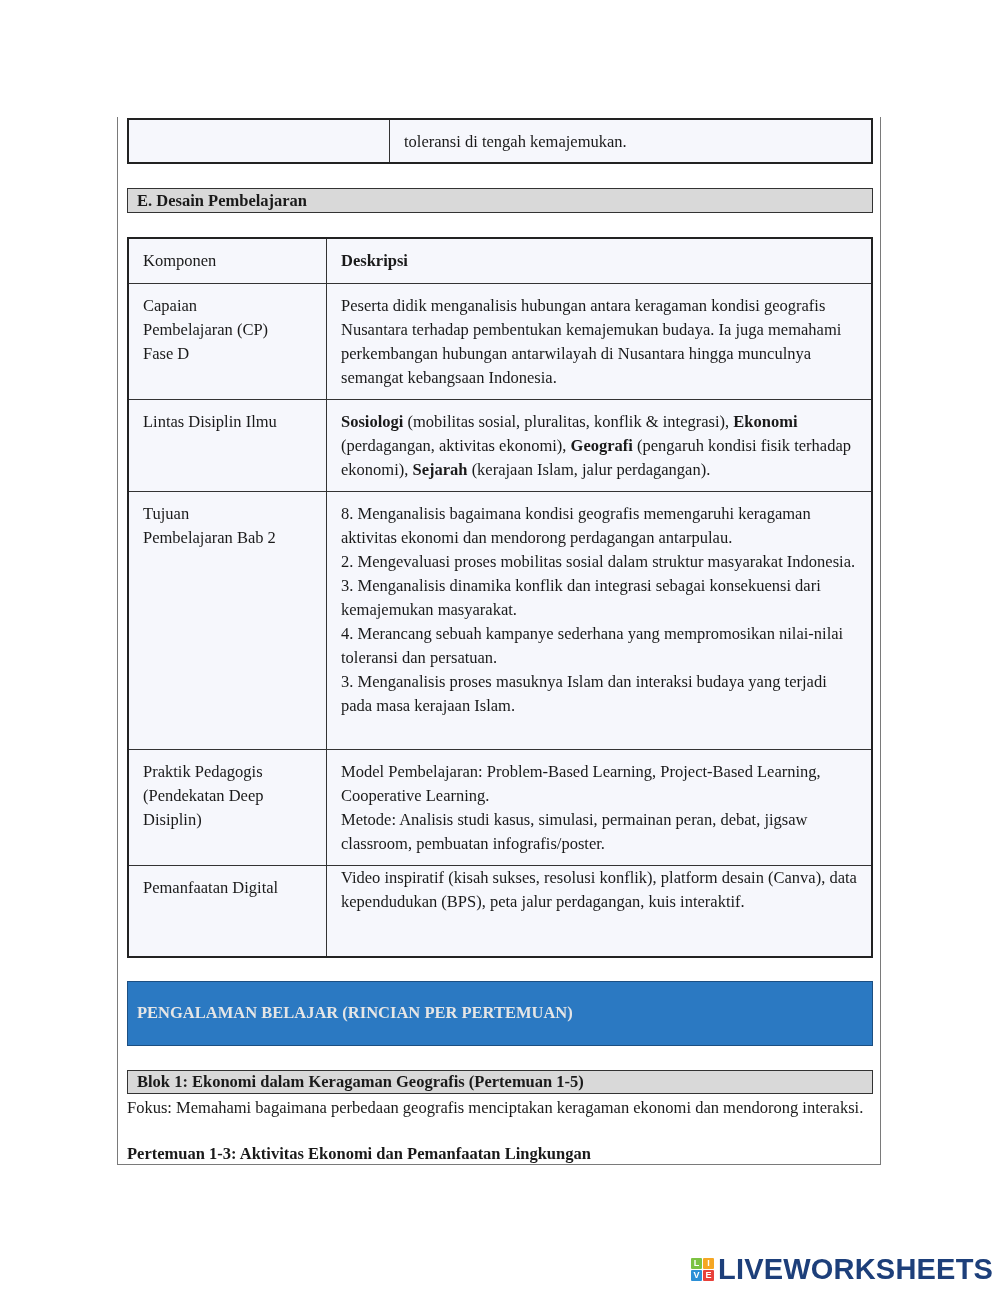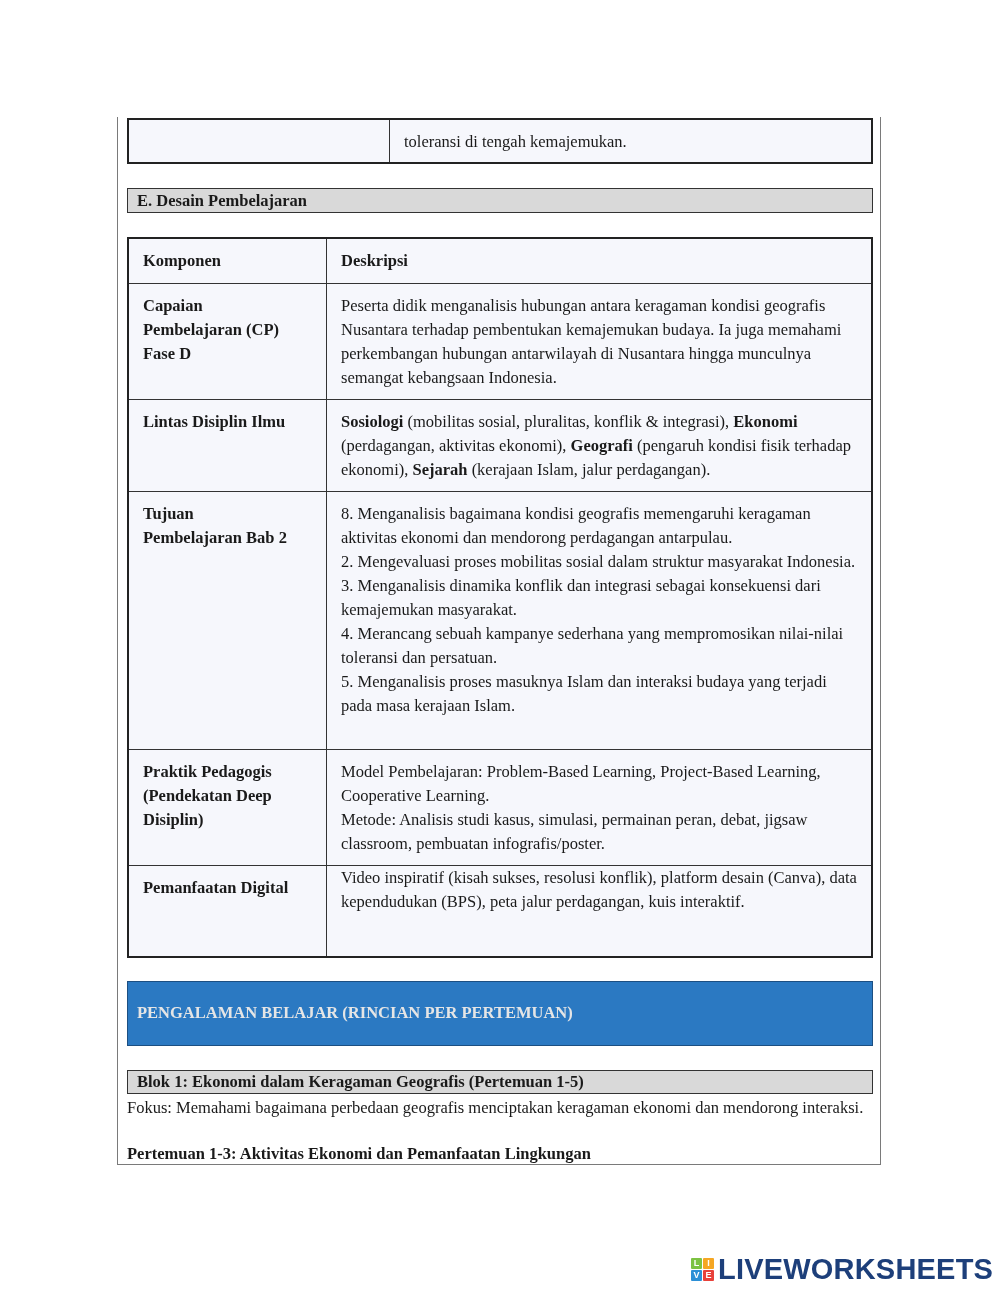--- a/index.html
+++ b/index.html
@@ -12,21 +12,21 @@
                border:2px solid #222; box-sizing:border-box; display:flex; background:#f6f7fc; }
   .top-table .c1 { width:260px; border-right:1px solid #333; }
   .top-table .c2 { flex:1; padding:12px 14px; font-size:16.5px; }
   .sec-head { position:absolute; left:127px; width:746px; box-sizing:border-box;
               background:#d9d9d9; border:1px solid #333; font-weight:bold; font-size:16.5px;
               padding:0 9px; }
   .main-table { position:absolute; left:127px; top:237px; width:746px; box-sizing:border-box;
                 border-collapse:collapse; border:2px solid #222; background:#f6f7fc; }
   .main-table td { border:1px solid #333; vertical-align:top; font-size:16.5px; line-height:24px;
                    padding:0 14px; }
-  .main-table td.k { width:169px; font-weight:bold;margin-top:48px; }
+  .main-table td.k { width:169px; font-weight:normal;margin-top:48px; }
   .main-table b { font-weight:bold; }
   .blue-bar { position:absolute; left:127px; top:981px; width:746px; height:65px; box-sizing:border-box;
               background:#2b79c2; border:1px solid #1c4f82; color:#e5e5e5; font-weight:bold;
               font-size:16.5px; padding:21px 9px; }
   .body-text { position:absolute; left:127px; width:750px; font-size:16.5px; line-height:23px; }
   .logo { position:absolute; left:691px; top:1255px; height:28px; display:flex; align-items:center; }
   .logo-grid { display:grid; grid-template-columns:11px 11px; grid-template-rows:11px 11px; gap:1px; margin-right:4px; }
   .logo-grid span { font-family:"Liberation Sans",sans-serif; font-size:9px; font-weight:bold; color:#fff;
                     display:flex; align-items:center; justify-content:center; border-radius:1px; }
   .logo-text { font-family:"Liberation Sans",sans-serif; font-weight:bold; font-size:29px; color:#1d3f7a;
@@ -69,21 +69,21 @@
   <tr style="height:258px;">
     <td class="k" style="padding-top:10px;">
       <div>Tujuan</div>
       <div>Pembelajaran Bab 2</div>
     </td>
     <td style="padding-top:10px;">
       <div>8. Menganalisis bagaimana kondisi geografis memengaruhi keragaman aktivitas ekonomi dan mendorong perdagangan antarpulau.</div>
       <div>2. Mengevaluasi proses mobilitas sosial dalam struktur masyarakat Indonesia.</div>
       <div>3. Menganalisis dinamika konflik dan integrasi sebagai konsekuensi dari kemajemukan masyarakat.</div>
       <div>4. Merancang sebuah kampanye sederhana yang mempromosikan nilai-nilai toleransi dan persatuan.</div>
-      <div>5. Menganalisis proses masuknya Islam dan interaksi budaya yang terjadi pada masa kerajaan Islam.</div>
+      <div>3. Menganalisis proses masuknya Islam dan interaksi budaya yang terjadi pada masa kerajaan Islam.</div>
     </td>
   </tr>
   <tr style="height:116px;">
     <td class="k" style="padding-top:10px;">
       <div>Praktik Pedagogis</div>
       <div>(Pendekatan Deep</div>
       <div>Disiplin)</div>
     </td>
     <td style="padding-top:10px;">
       <div>Model Pembelajaran: Problem-Based Learning, Project-Based Learning, Cooperative Learning.</div>

